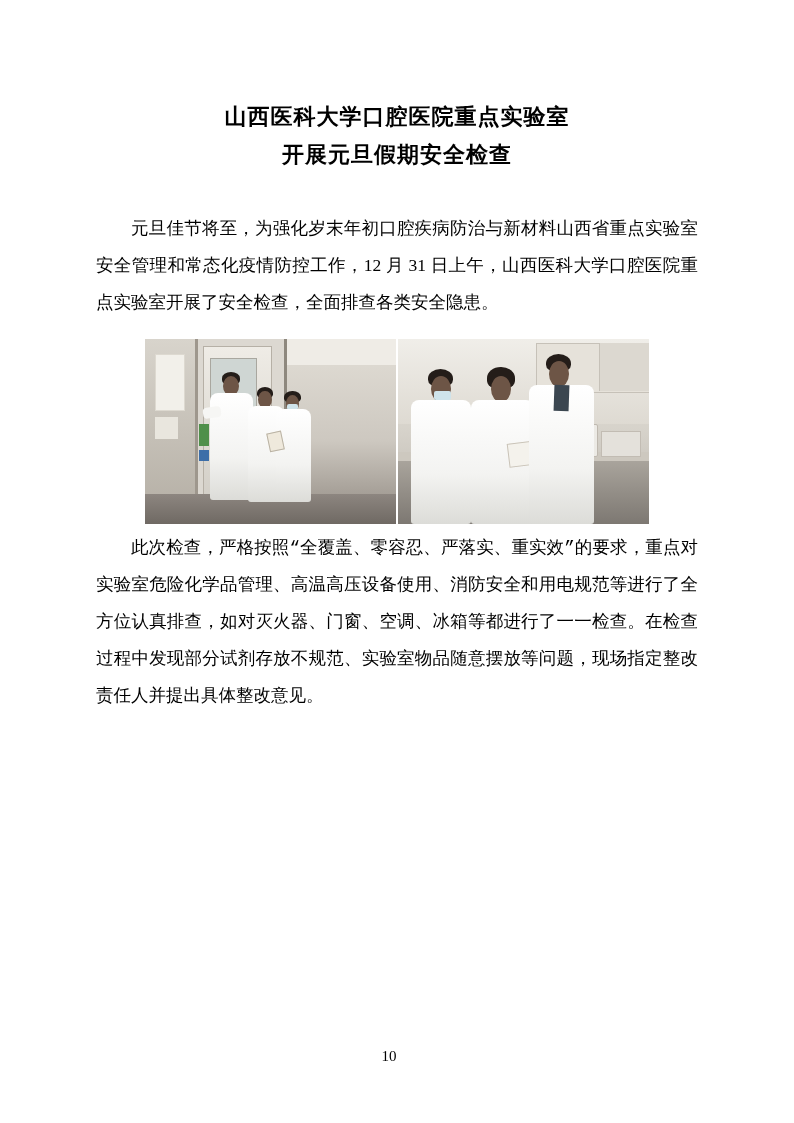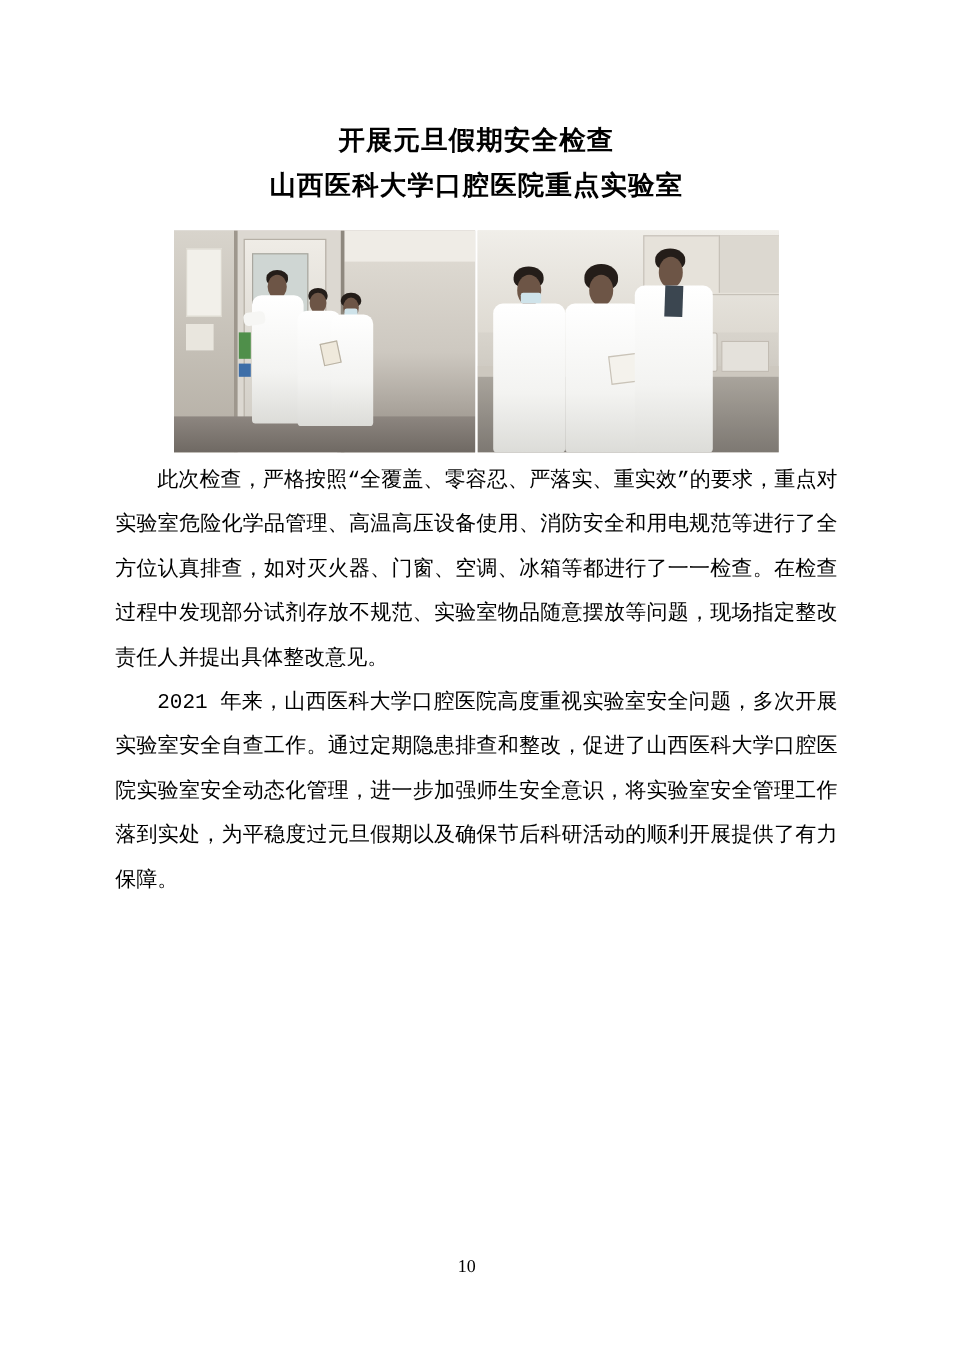--- a/index.html
+++ b/index.html
@@ -228,24 +228,25 @@
     font-size: 15px;
     font-family: "Liberation Serif", serif;
   }
 </style>
 </head>
 <body>
 
 <div class="page">
 
   <h1 class="doc-title">
+    <span class="line">山西医科大学口腔医院重点实验室</span>
     <span class="line">开展元旦假期安全检查</span>
-    <span class="line">山西医科大学口腔医院重点实验室</span>
   </h1>
 
+  <p class="body-text para-spacer-top">元旦佳节将至，为强化岁末年初口腔疾病防治与新材料山西省重点实验室安全管理和常态化疫情防控工作，12 月 31 日上午，山西医科大学口腔医院重点实验室开展了安全检查，全面排查各类安全隐患。</p>
 
   <div class="figure">
     <div class="photo-pair">
 
       <div class="photo photo-left">
         <div class="pl-wallL"></div>
         <div class="pl-paper"></div>
         <div class="pl-paper2"></div>
         <div class="pl-corridor"></div>
         <div class="pl-ceil"></div>
@@ -298,16 +299,15 @@
         <div class="hair pr-p3-hair"></div>
         <div class="head pr-p3-head"></div>
         <div class="coat pr-p3-coat"></div>
         <div class="pr-p3-collar"></div>
       </div>
 
     </div>
   </div>
 
   <p class="body-text para">此次检查，严格按照“全覆盖、零容忍、严落实、重实效”的要求，重点对实验室危险化学品管理、高温高压设备使用、消防安全和用电规范等进行了全方位认真排查，如对灭火器、门窗、空调、冰箱等都进行了一一检查。在检查过程中发现部分试剂存放不规范、实验室物品随意摆放等问题，现场指定整改责任人并提出具体整改意见。</p>
-  <p class="body-text para">2021 年来，山西医科大学口腔医院高度重视实验室安全问题，多次开展实验室安全自查工作。通过定期隐患排查和整改，促进了山西医科大学口腔医院实验室安全动态化管理，进一步加强师生安全意识，将实验室安全管理工作落到实处，为平稳度过元旦假期以及确保节后科研活动的顺利开展提供了有力保障。</p>
 
   <div class="page-number">10</div>
 </div>
 
 </body></html>

